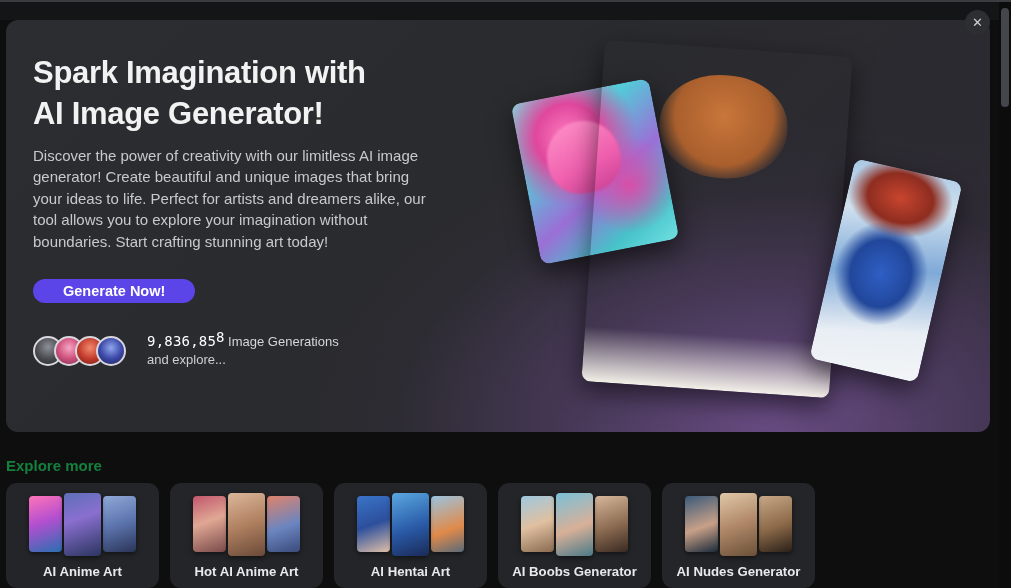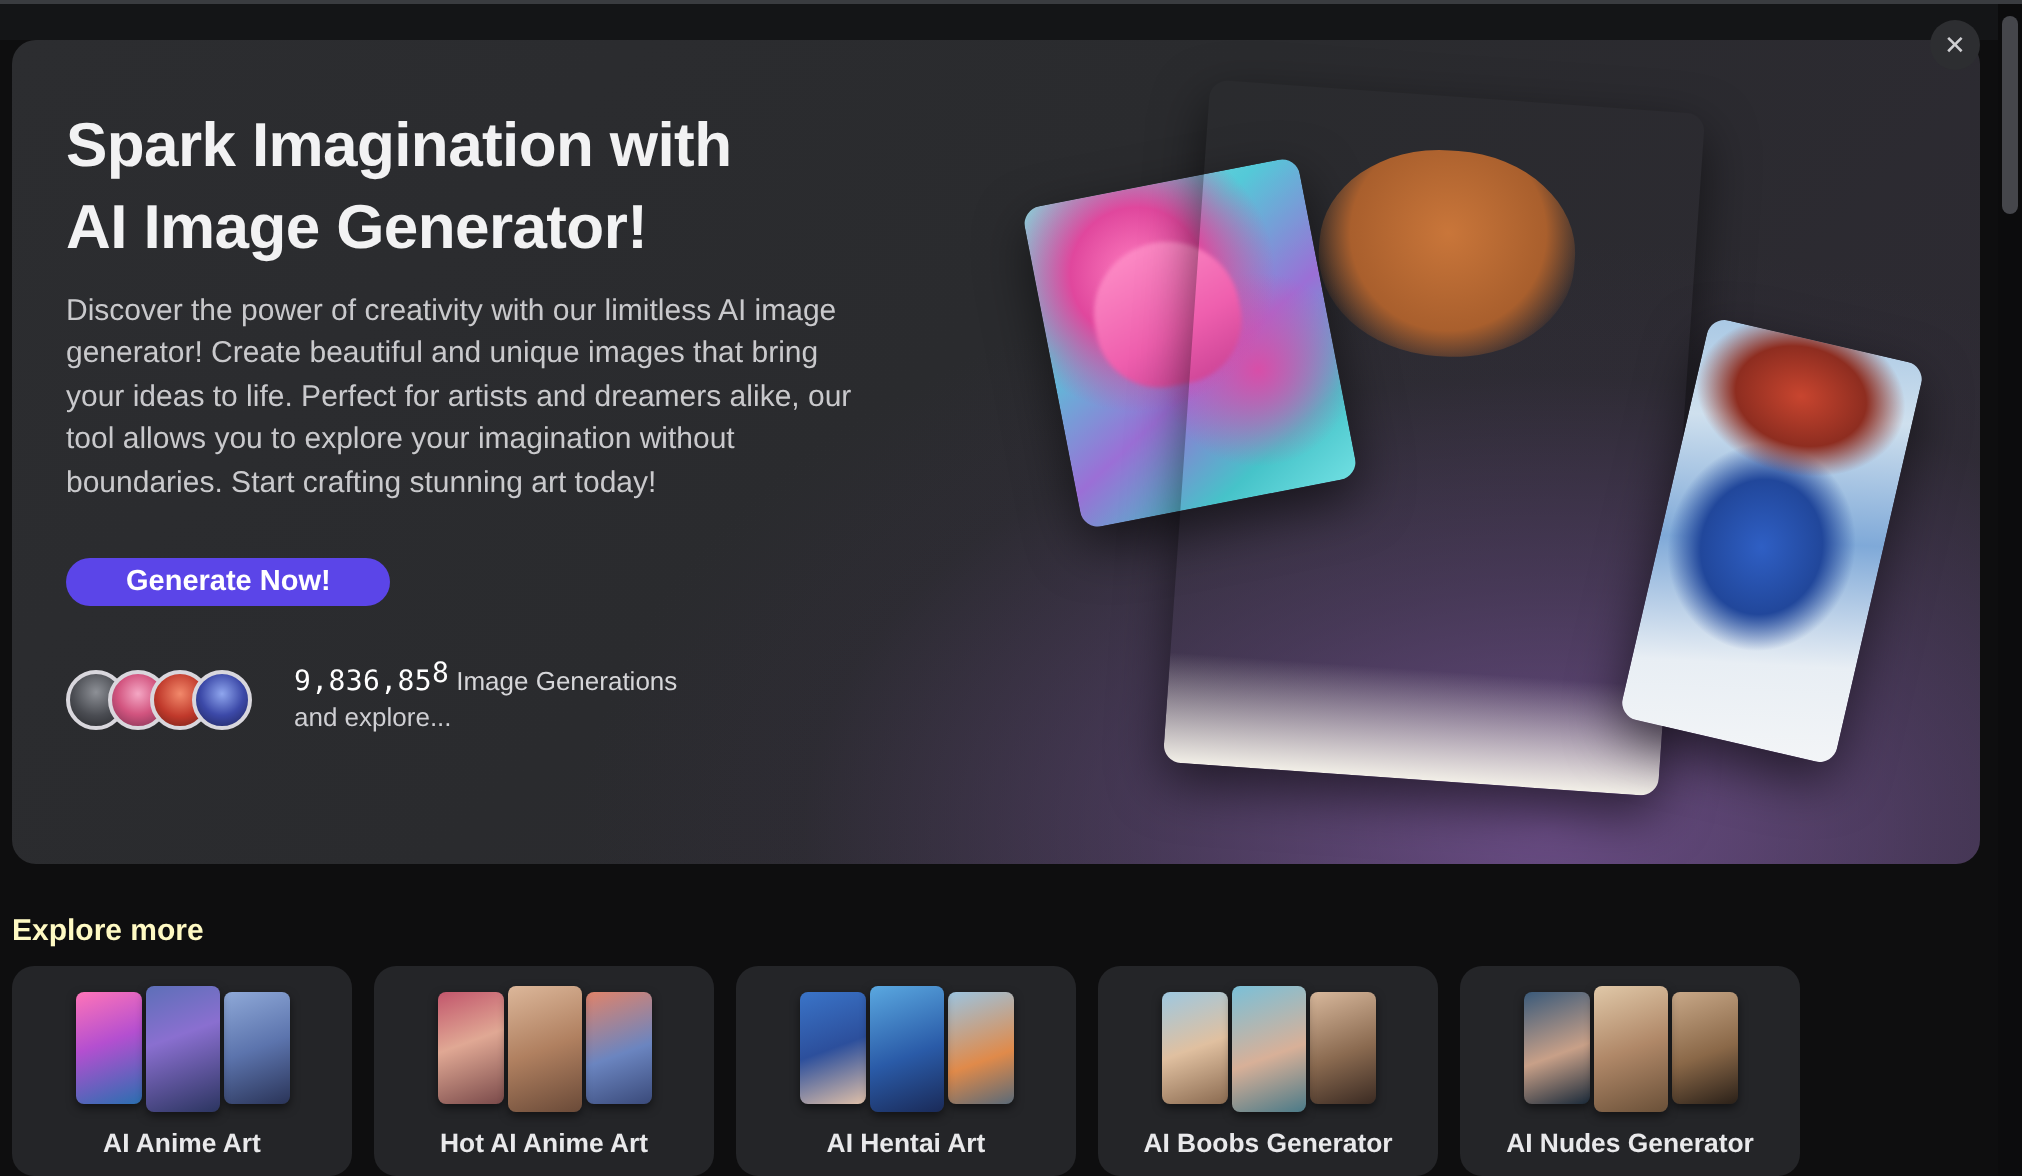--- a/index.html
+++ b/index.html
@@ -253,34 +253,34 @@
     cursor: pointer;
   }
 
   
   .explore-title {
     position: absolute;
     left: 6px;
     top: 457px;
     font-size: 15px;
     font-weight: bold;
-    color: #fef9c3;
+    color: #15803d;
   }
 
   .cards {
     position: absolute;
     left: 6px;
     top: 483px;
     width: 995px;
     display: flex;
     gap: 11px;
   }
 
   .card {
-    width: 170px;
+    width: 153px;
     height: 105px;
     border-radius: 11px;
     background: #242528;
     display: flex;
     flex-direction: column;
     align-items: center;
     padding-top: 10px;
     cursor: pointer;
     flex: 0 0 auto;
     overflow: hidden;

